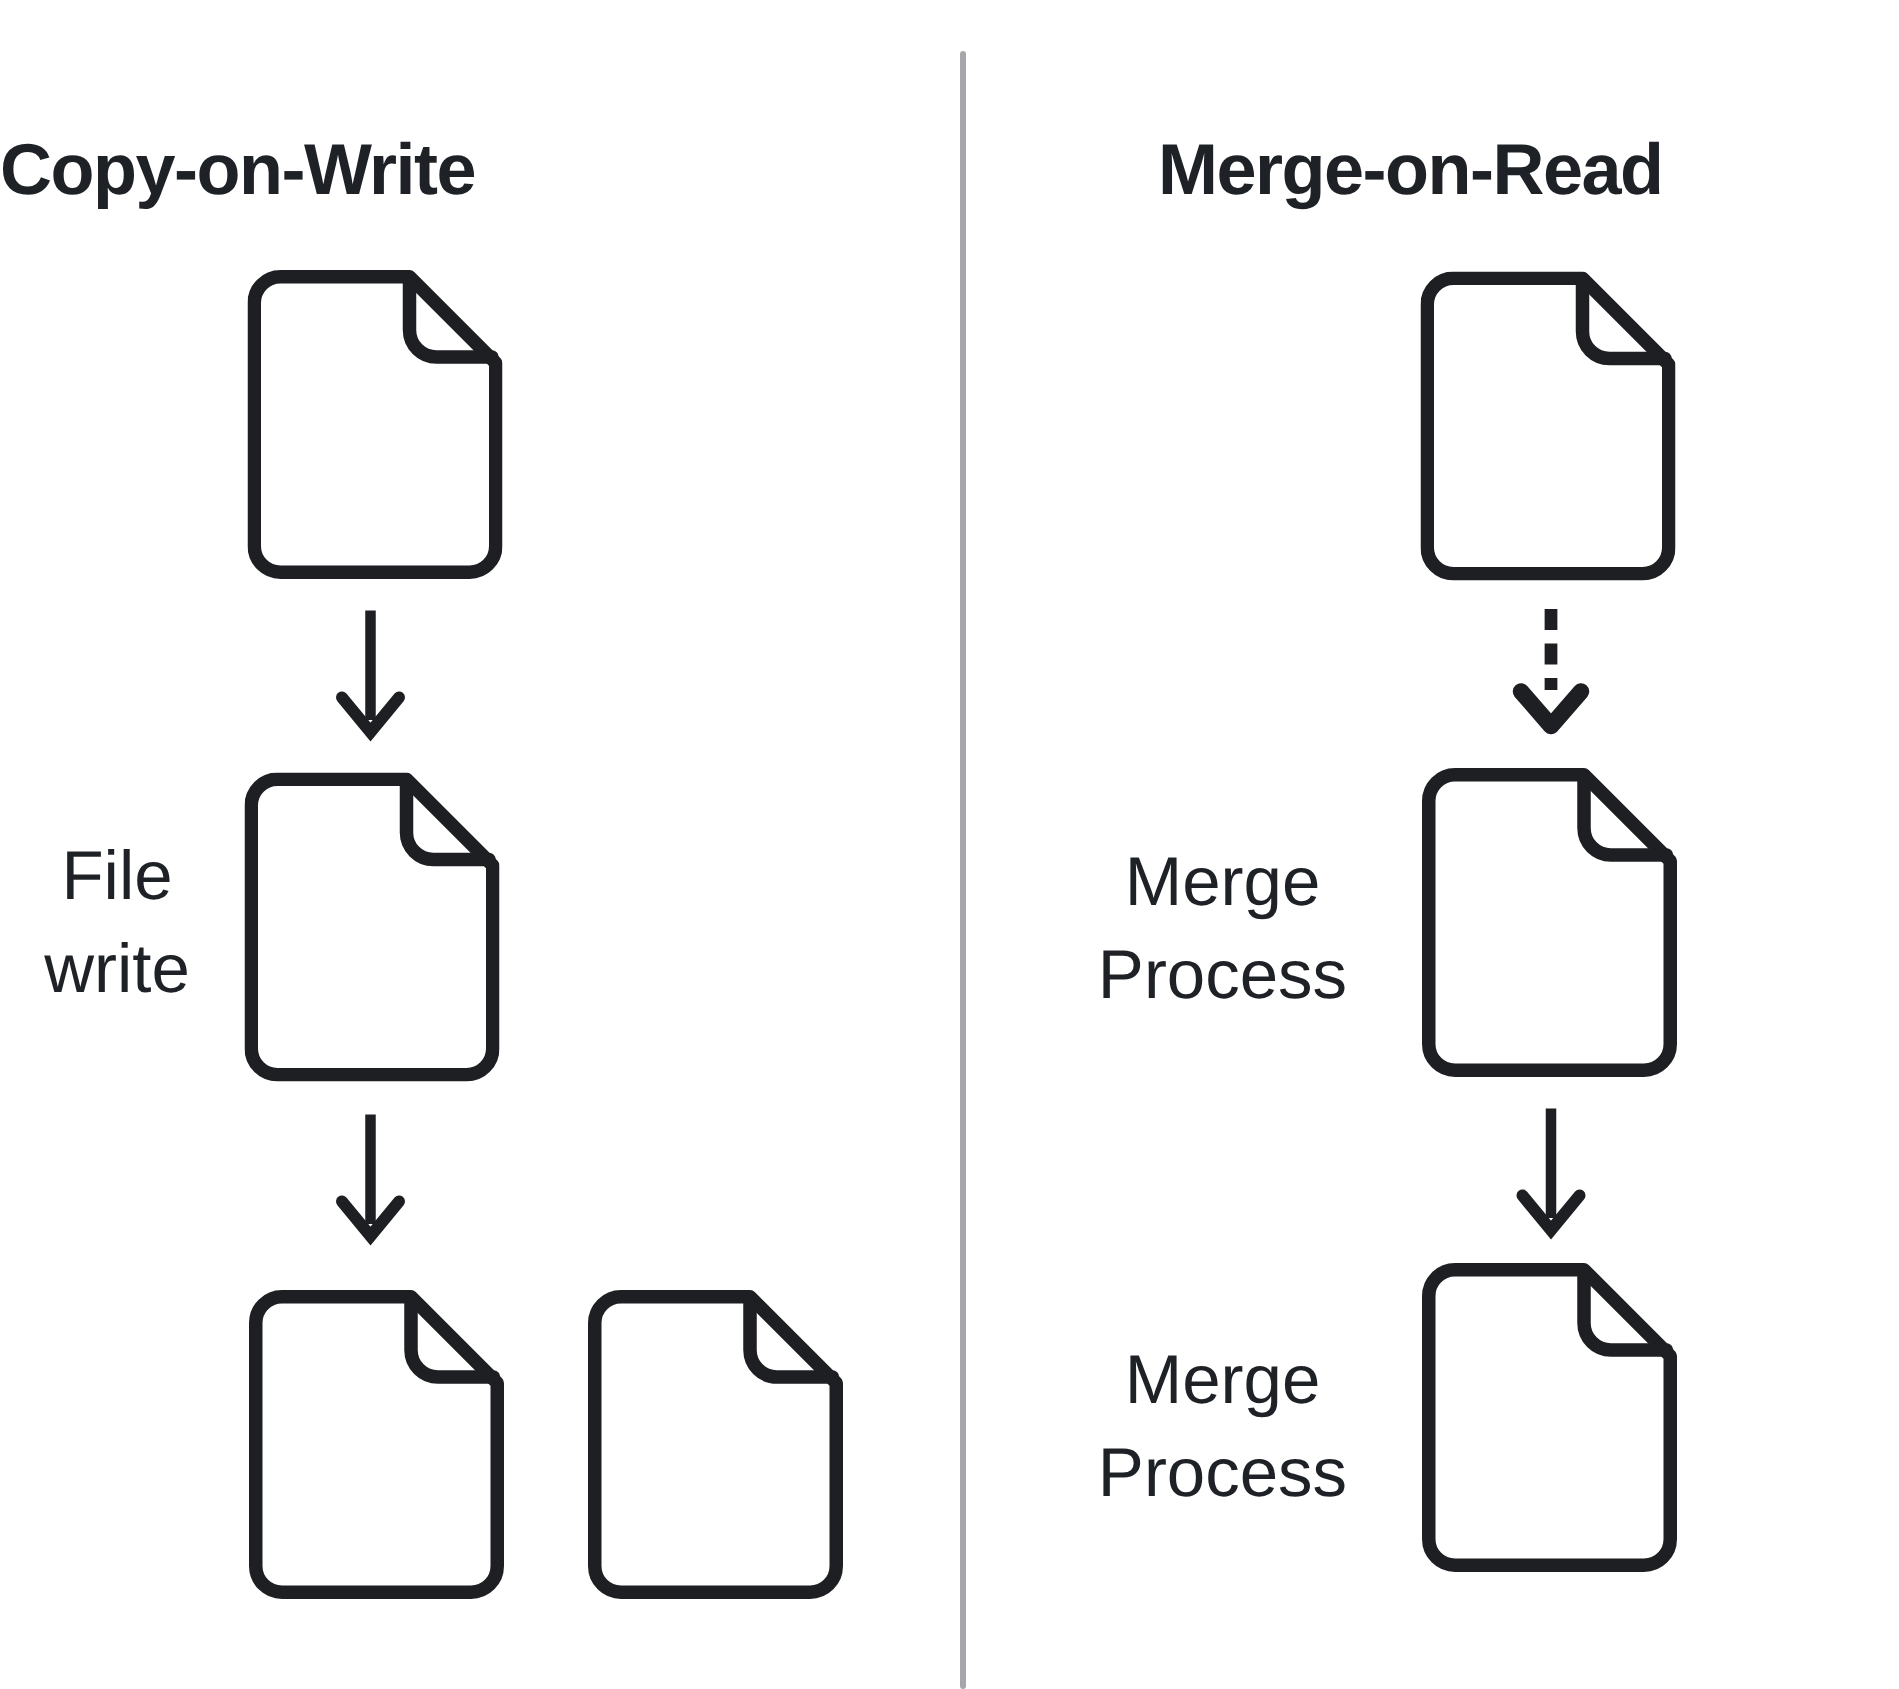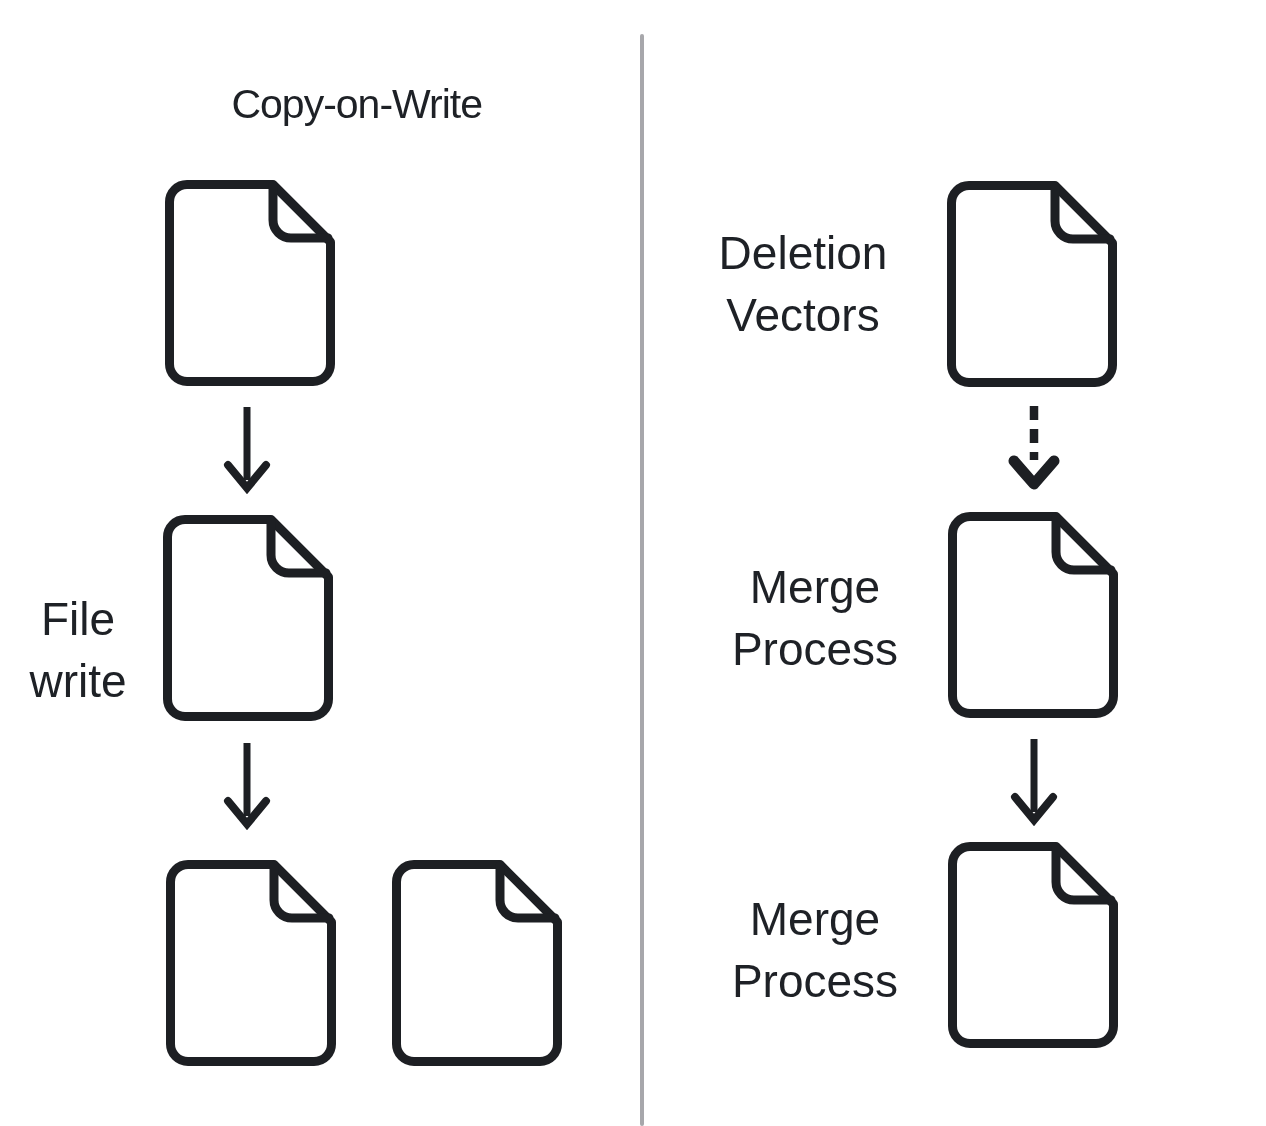--- a/index.html
+++ b/index.html
@@ -12,38 +12,38 @@
     width: 1266px;
     height: 1126px;
     background: var(--background, #ffffff);
     font-family: "Liberation Sans", sans-serif;
     color: var(--text, #1e2126);
     overflow: hidden;
   }
   .abs { position: absolute; }
 
   .title {
-    font-size: 41px;
-    font-weight: 400;
+    font-size: 48px;
+    font-weight: 700;
     letter-spacing: -1px;
-    text-align: right;
+    text-align: left;
     color: var(--text, #1e2126);
     white-space: nowrap;
   }
   .t-left  { left: 0px;   top: 54px; width: 482px; }
   .t-right { left: 772px; top: 54px; width: 464px; }
 
   .node-label {
     font-size: 46px;
     font-weight: 400;
     line-height: 62px;
     text-align: center;
     color: var(--text, #1e2126);
   }
-  .lb-file-write       { left: 8px;   top: 552px; width: 140px; margin-top: 36px; }
+  .lb-file-write       { left: 8px;   top: 552px; width: 140px; }
   .lb-new-file         { left: 3px;   top: 920px; width: 140px; }
   .lb-deletion-vectors { left: 700px; top: 222px; width: 206px; }
   .lb-merge-1          { left: 705px; top: 556px; width: 220px; }
   .lb-merge-2          { left: 705px; top: 888px; width: 220px; }
 
   .file-icon { width: 170px; height: 206px; color: var(--icon-stroke, #1d1f23); }
   .f-l1 { left: 165px; top: 180px; }
   .f-l2 { left: 163px; top: 515px; }
   .f-l3 { left: 166px; top: 860px; }
   .f-l4 { left: 392px; top: 860px; }
@@ -101,22 +101,22 @@
     <path d="M108 6 V40 C108 50 116 58 126 58 H163" fill="none" stroke="currentColor" stroke-width="9" stroke-linejoin="round" stroke-linecap="round"></path>
   </svg>
 
   <svg class="abs file-icon f-l4" viewBox="0 0 170 206" aria-hidden="true">
     <path d="M108 4.5 H22 C12.3 4.5 4.5 12.3 4.5 22 V184 C4.5 193.7 12.3 201.5 22 201.5 H148 C157.7 201.5 165.5 193.7 165.5 184 V62 Z" fill="#ffffff" stroke="currentColor" stroke-width="9" stroke-linejoin="round"></path>
     <path d="M108 6 V40 C108 50 116 58 126 58 H163" fill="none" stroke="currentColor" stroke-width="9" stroke-linejoin="round" stroke-linecap="round"></path>
   </svg>
 
   <div class="abs divider"></div>
 
+  <h1 class="abs title t-right">Merge-on-Read</h1>
 
-  <div class="abs node-label lb-deletion-vectors">Deletion Vectors</div>
 
   <svg class="abs file-icon f-r1" viewBox="0 0 170 206" aria-hidden="true">
     <path d="M108 4.5 H22 C12.3 4.5 4.5 12.3 4.5 22 V184 C4.5 193.7 12.3 201.5 22 201.5 H148 C157.7 201.5 165.5 193.7 165.5 184 V62 Z" fill="#ffffff" stroke="currentColor" stroke-width="9" stroke-linejoin="round"></path>
     <path d="M108 6 V40 C108 50 116 58 126 58 H163" fill="none" stroke="currentColor" stroke-width="9" stroke-linejoin="round" stroke-linecap="round"></path>
   </svg>
 
   <svg class="abs arrow a-r1" viewBox="0 0 60 92" aria-hidden="true">
     <line x1="30" y1="4" x2="30" y2="58" stroke="currentColor" stroke-width="8.5" stroke-dasharray="14 9"></line>
     <path d="M10 59 L30 82 L50 59" fill="none" stroke="currentColor" stroke-width="11" stroke-linecap="round" stroke-linejoin="round"></path>
   </svg>

